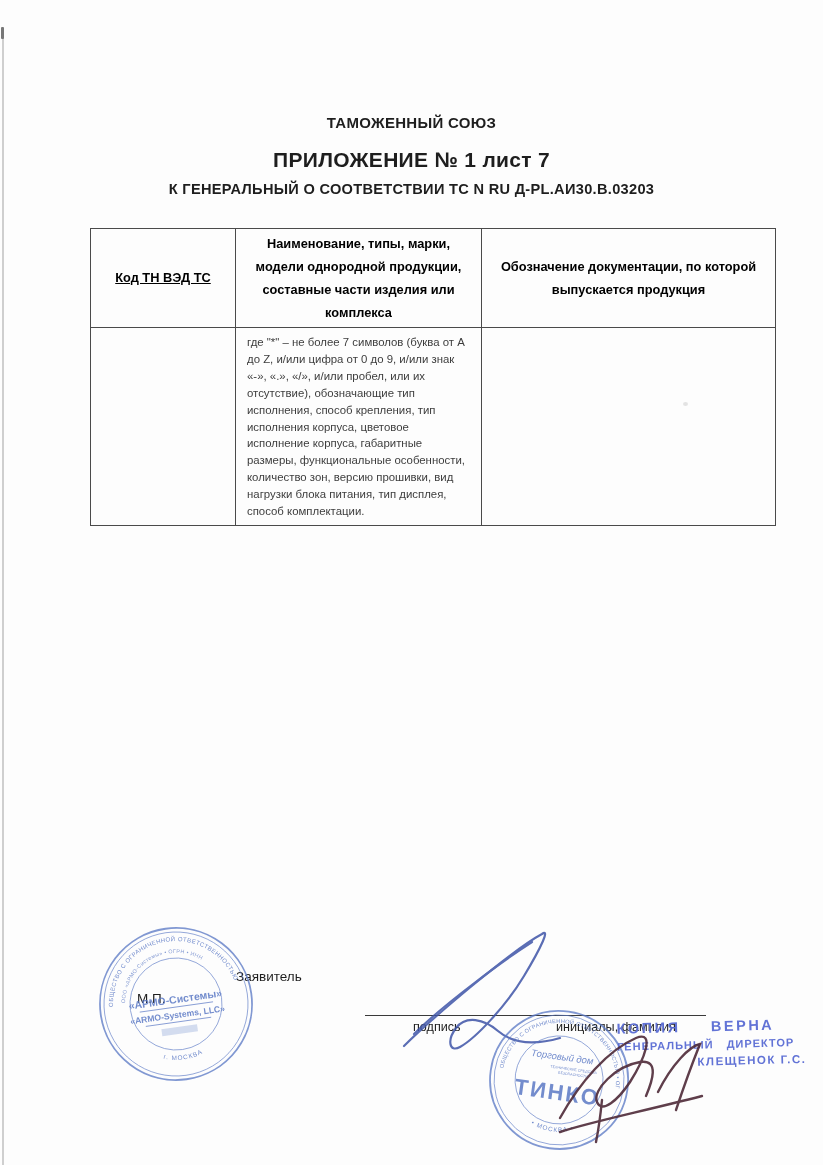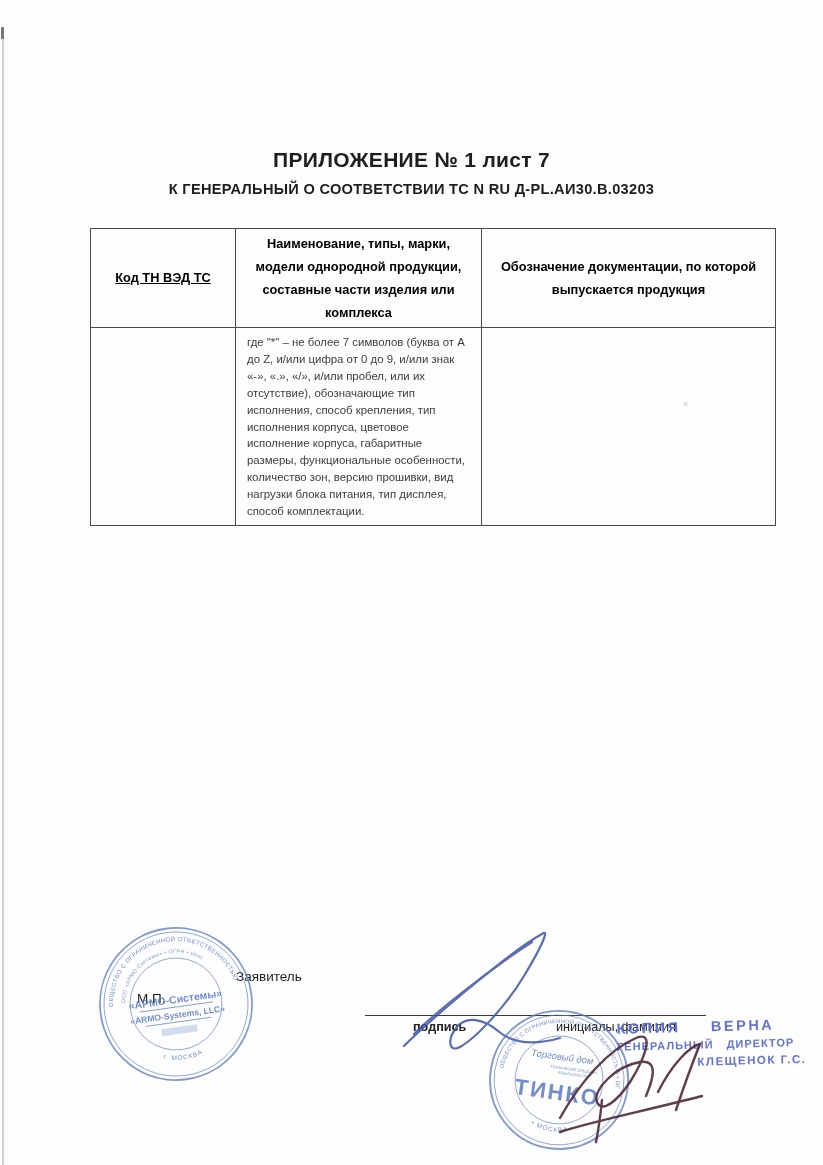--- a/index.html
+++ b/index.html
@@ -27,21 +27,21 @@
   .hrow td{height:94px;text-align:center;font-weight:700;font-size:12.8px;line-height:1.8;color:#000000;padding:2px 6px;}
   .brow td{height:186px;vertical-align:top;}
   .desc{font-size:11.4px;line-height:16.9px;color:#3d3d3d;padding:5px 8px 4px 10px;}
   
   .flabel{position:absolute;font-size:13.5px;color:#1f1f1f;}
   .mp{left:137px;top:991px;}
   .applicant{left:236px;top:969px;}
   .name-block{position:absolute;left:527px;top:966px;width:175px;text-align:center;font-size:13.3px;line-height:18px;color:#1f1f1f;}
   .sig-line{position:absolute;left:365px;top:1015px;width:341px;border-top:1.4px solid #3a3a3a;}
   .cap{position:absolute;top:1020px;font-size:12.6px;color:#222;}
-  .cap-sign{left:413px;font-weight:bold;} .cap-init{left:556px;}
+  .cap-sign{left:413px;} .cap-init{left:556px;}
   
   .seal{position:absolute;opacity:.85;}
   .seal-armo{left:97px;top:925px;transform:rotate(-8deg);}
   .seal-tinko{left:487px;top:1008px;transform:rotate(8deg);}
   .copy-stamp{
     position:absolute;left:617px;top:1019px;width:210px;
     color:#5a6cd4;font-weight:700;transform:rotate(-1.5deg);opacity:.95;line-height:15px;
   }
   .copy-l1{font-size:14.5px;letter-spacing:2.5px;word-spacing:24px;}
   .copy-l2{font-size:11px;letter-spacing:1px;word-spacing:9px;margin-top:3px;}
@@ -53,20 +53,21 @@
 </style>
 </head>
 <body>
 
 <div class="page">
 
   <div class="scan-edge"></div>
   <div class="scan-tick"></div>
   <div class="dust"></div>
 
+  <div class="title t1">ТАМОЖЕННЫЙ СОЮЗ</div>
   <div class="title t2">ПРИЛОЖЕНИЕ № 1 лист 7</div>
   <div class="title t3">К ГЕНЕРАЛЬНЫЙ О СООТВЕТСТВИИ ТС N RU Д-PL.АИ30.В.03203</div>
 
   <table class="decl">
     <tbody>
         <tr class="hrow">
       <td class="c1">Код ТН ВЭД ТС</td>
       <td class="c2">Наименование, типы, марки, модели однородной продукции, составные части изделия или комплекса</td>
       <td class="c3">Обозначение документации, по которой выпускается продукция</td>
     </tr>

